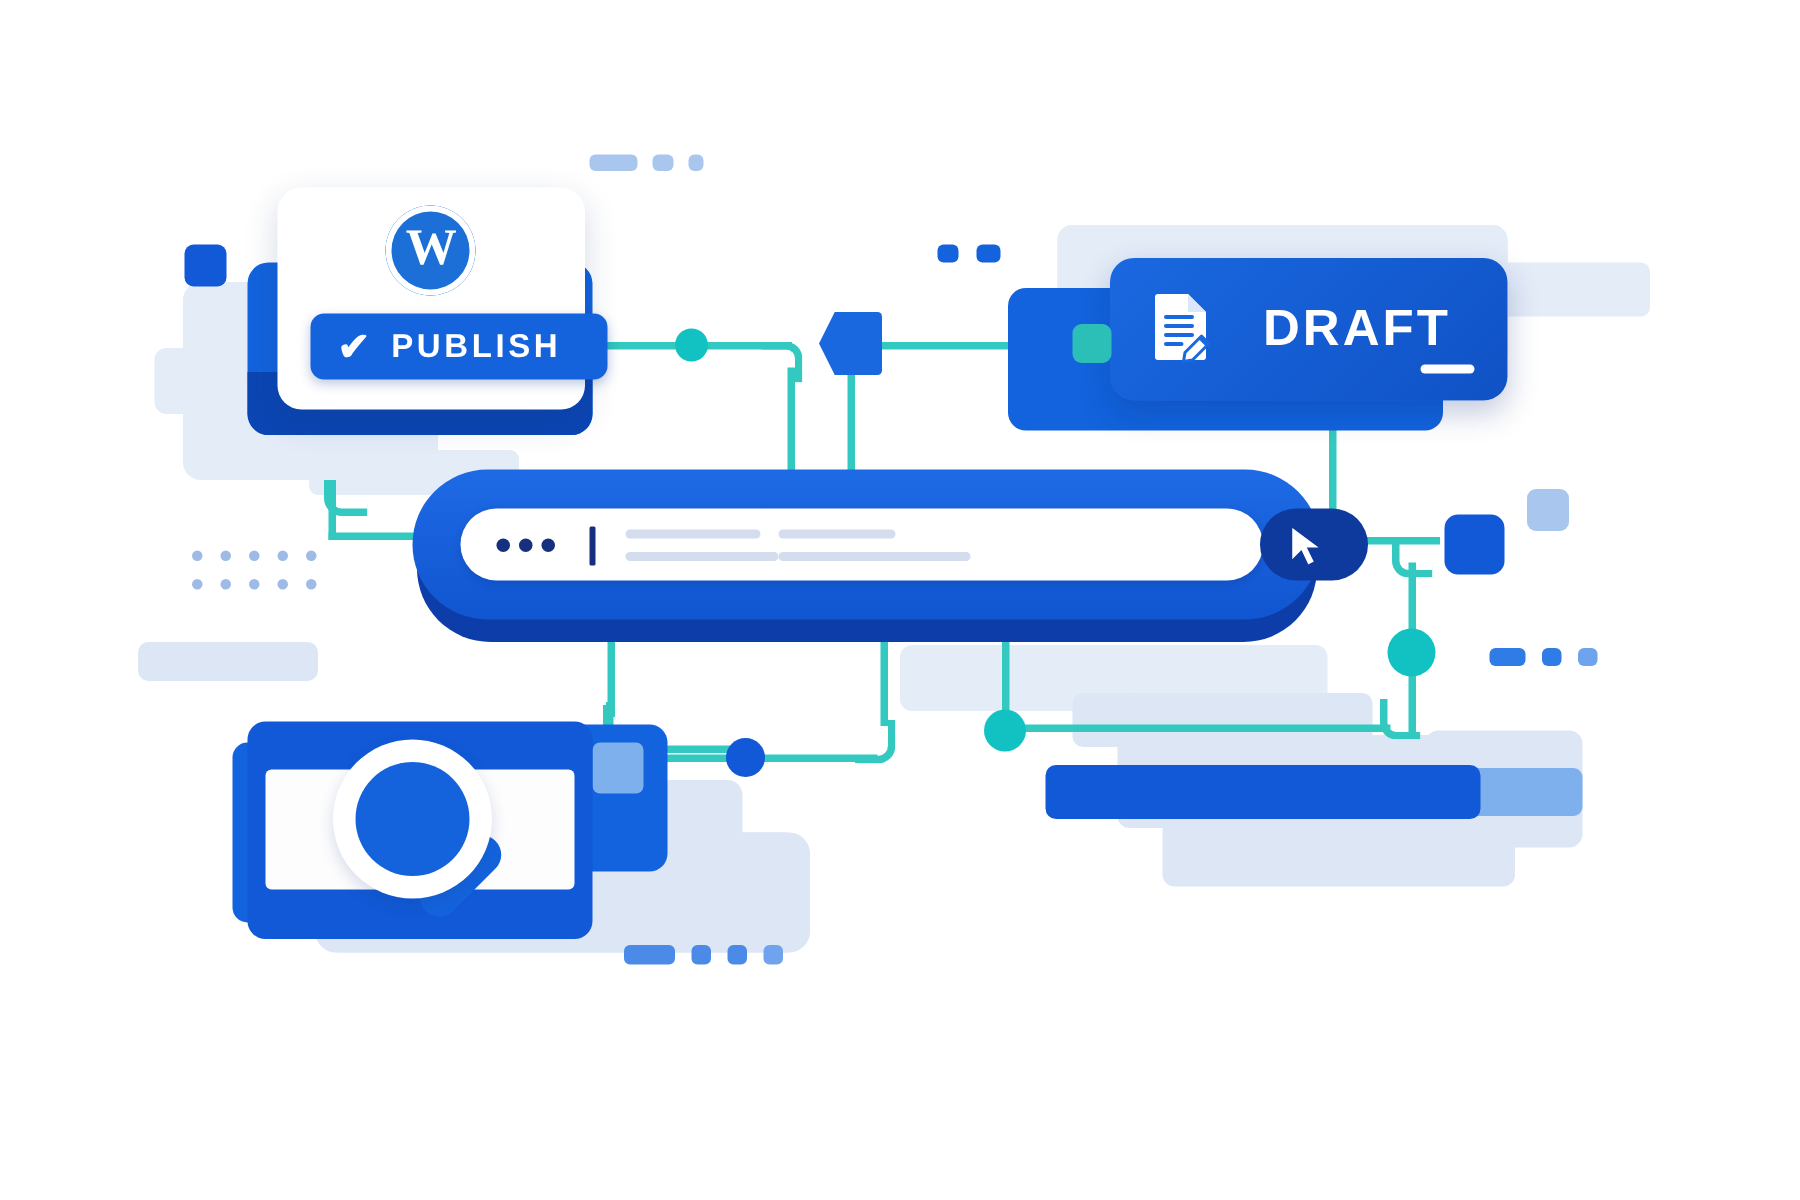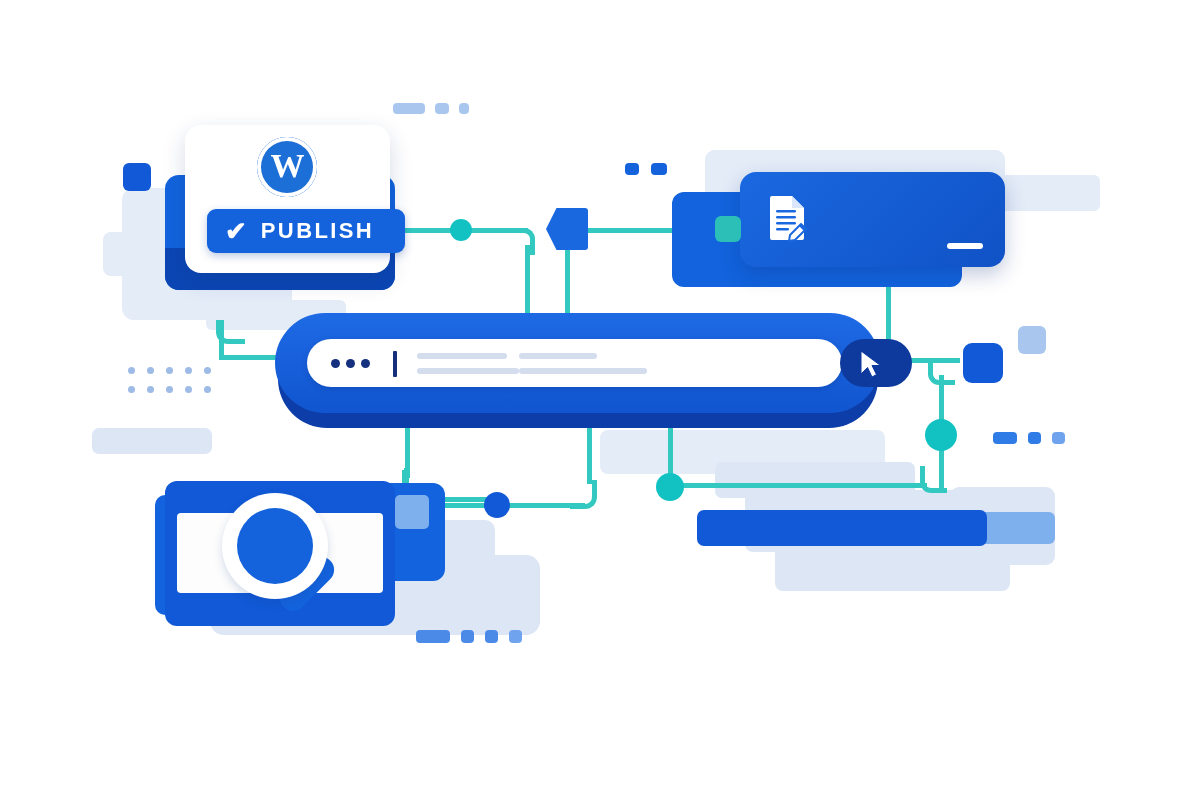--- a/index.html
+++ b/index.html
@@ -185,20 +185,21 @@
         <path d="M4 2 h20 l12 12 v30 a2 2 0 0 1 -2 2 H4 a2 2 0 0 1 -2 -2 V4 a2 2 0 0 1 2 -2 z" fill="#ffffff"></path>
         <path d="M24 2 l12 12 h-12 z" fill="#d9e6fb"></path>
         <rect x="8" y="16" width="20" height="2.6" rx="1.3" fill="#1a68e0"></rect>
         <rect x="8" y="22" width="20" height="2.6" rx="1.3" fill="#1a68e0"></rect>
         <rect x="8" y="28" width="20" height="2.6" rx="1.3" fill="#1a68e0"></rect>
         <rect x="8" y="34" width="13" height="2.6" rx="1.3" fill="#1a68e0"></rect>
         <path d="M33 30 l5 5 -11 11 -6 1 1 -6 z" fill="#ffffff" stroke="#1a68e0" stroke-width="2" stroke-linejoin="round"></path>
         <path d="M33 30 l5 5 -2 2 -5 -5 z" fill="#1a68e0"></path>
       </svg>
     </span>
+    <span class="dtxt" style="margin-left:72px;">DRAFT</span>
     <div class="abs" id="draft-dash" style="right:22px;bottom:18px;width:36px;"></div>
   </div>
   <div class="abs" id="draft-connector" style="left:715px;top:216px;width:26px;height:26px;"></div>
 
   <div class="abs" id="sb-shadow" style="left:278px;top:330px;width:600px;height:98px;"></div>
   <div class="abs" id="sb-body" style="left:275px;top:313px;width:605px;height:100px;">
     <div class="abs" id="sb-field" style="left:32px;top:26px;width:535px;height:48px;">
 
       <div class="abs" style="left:24px;top:20px;display:flex;gap:6px;">
         <span class="dot3"></span>

